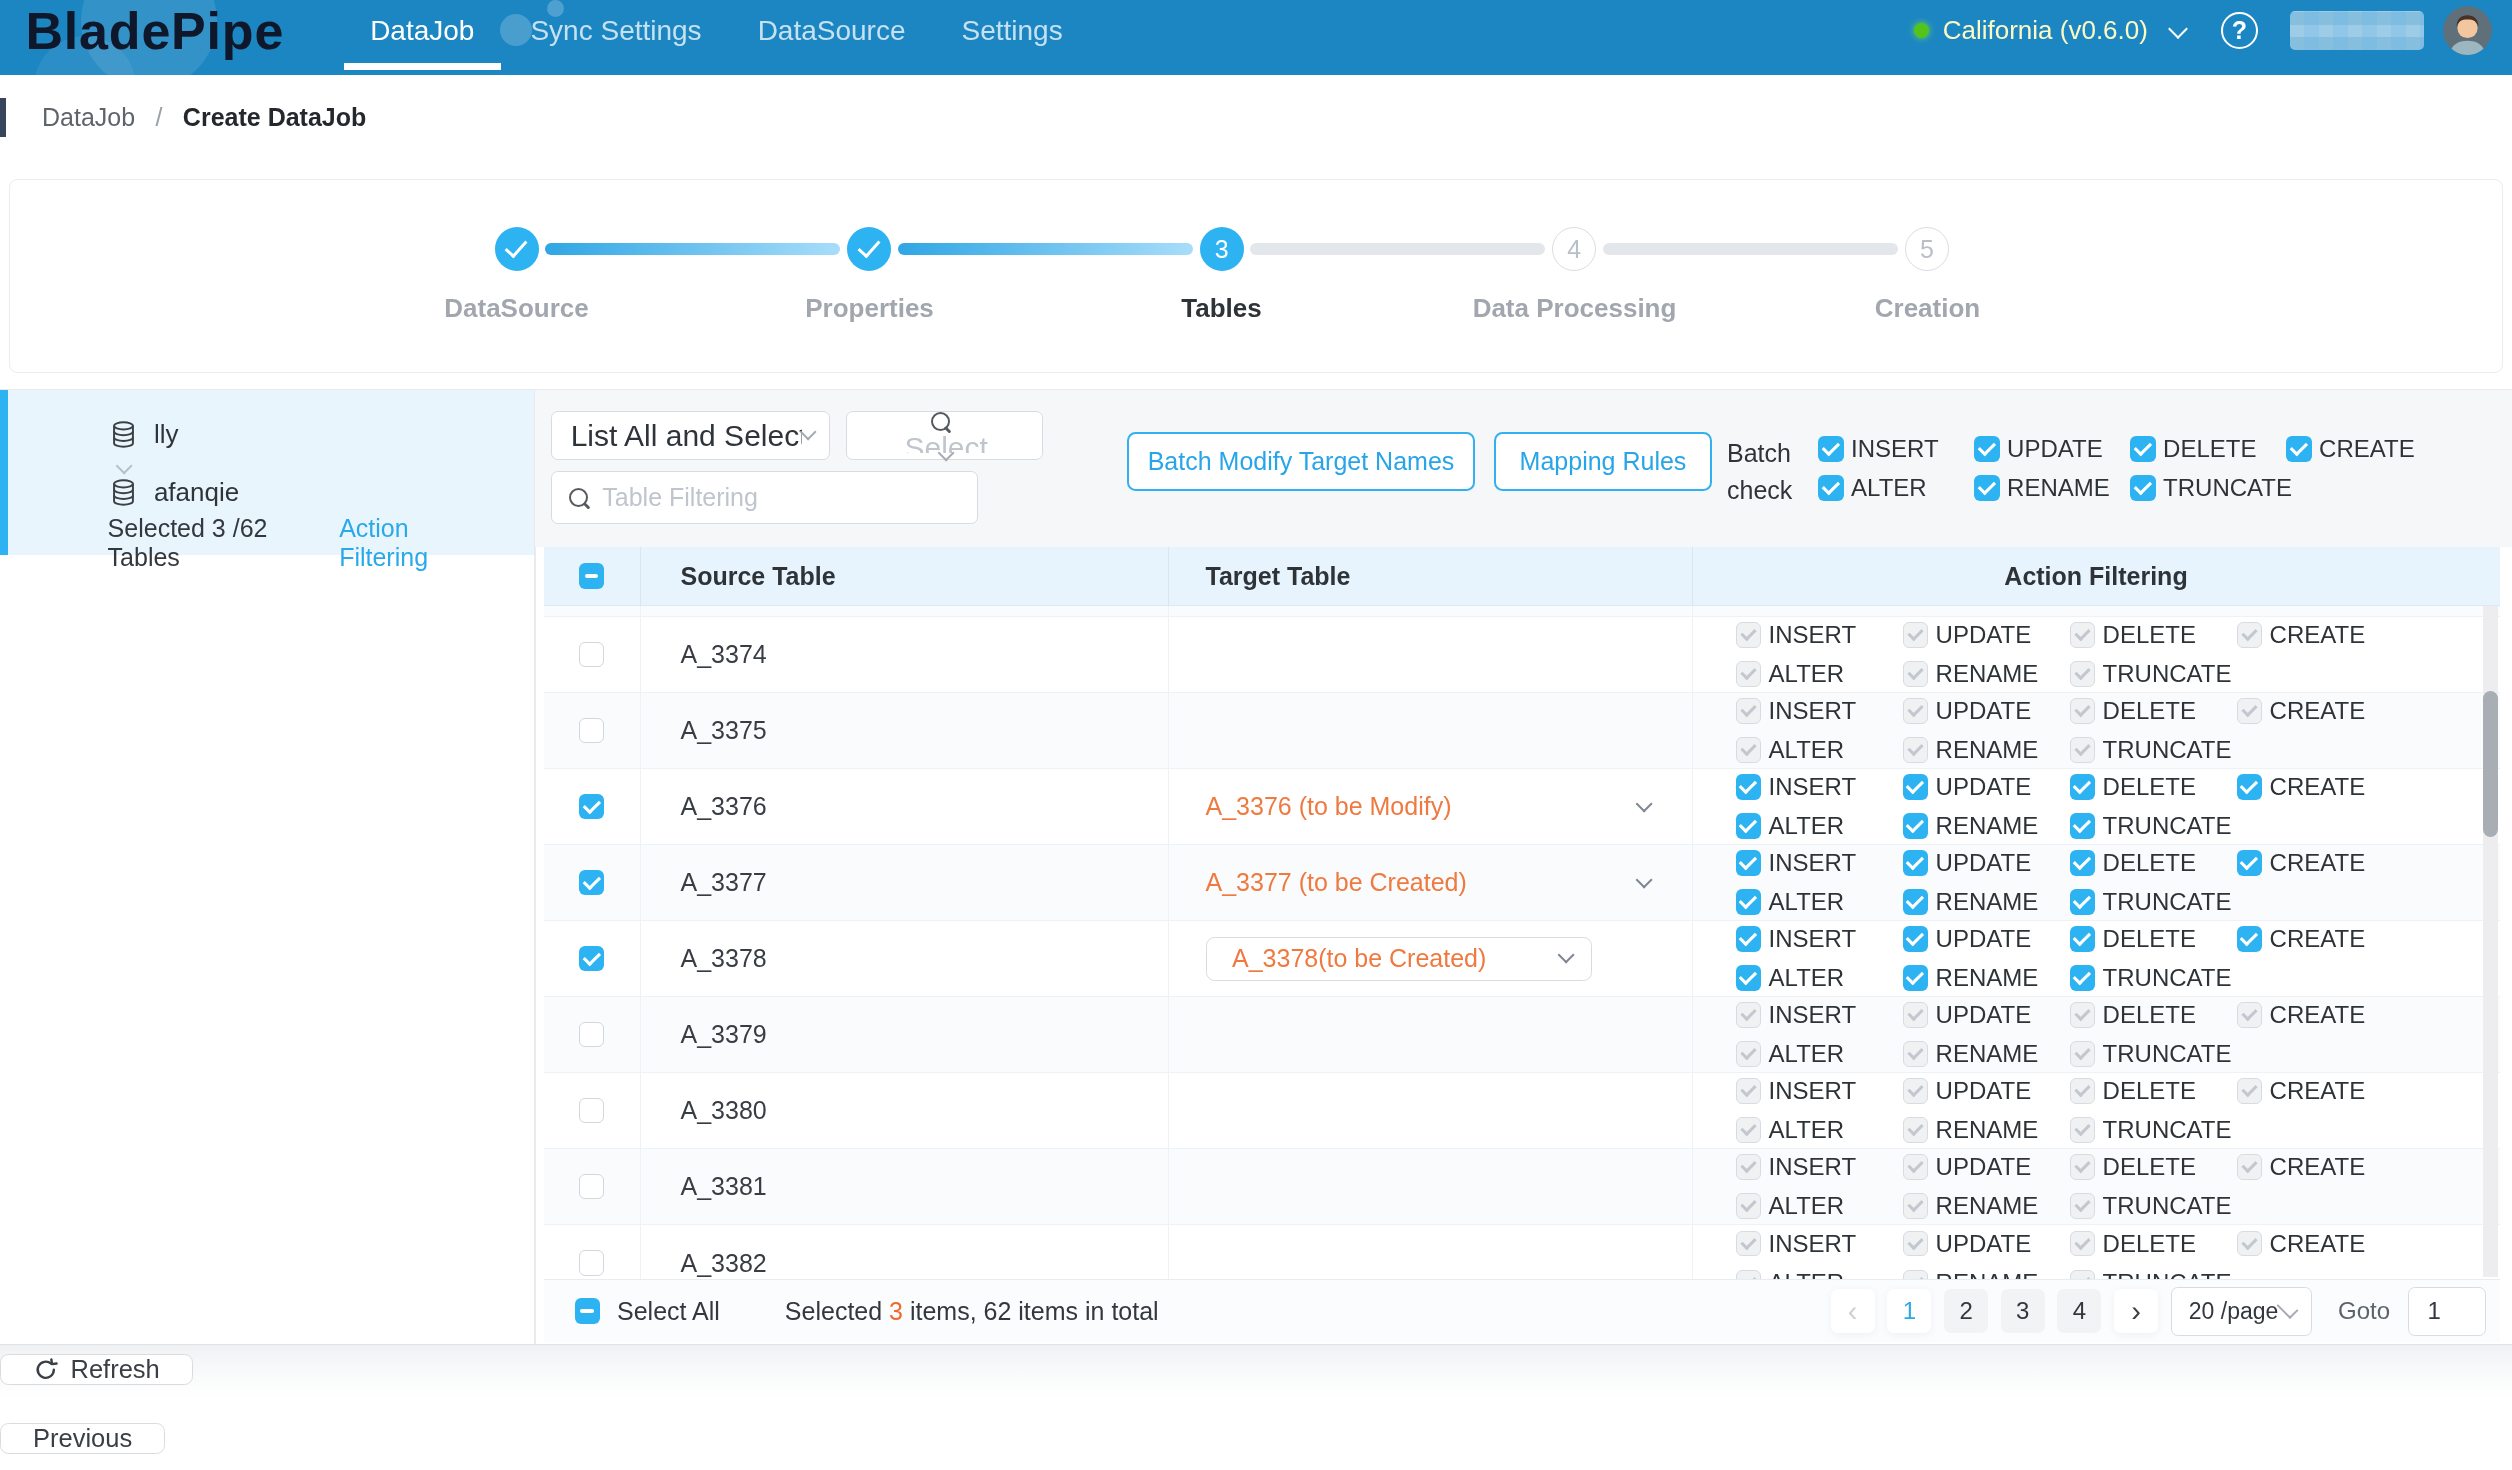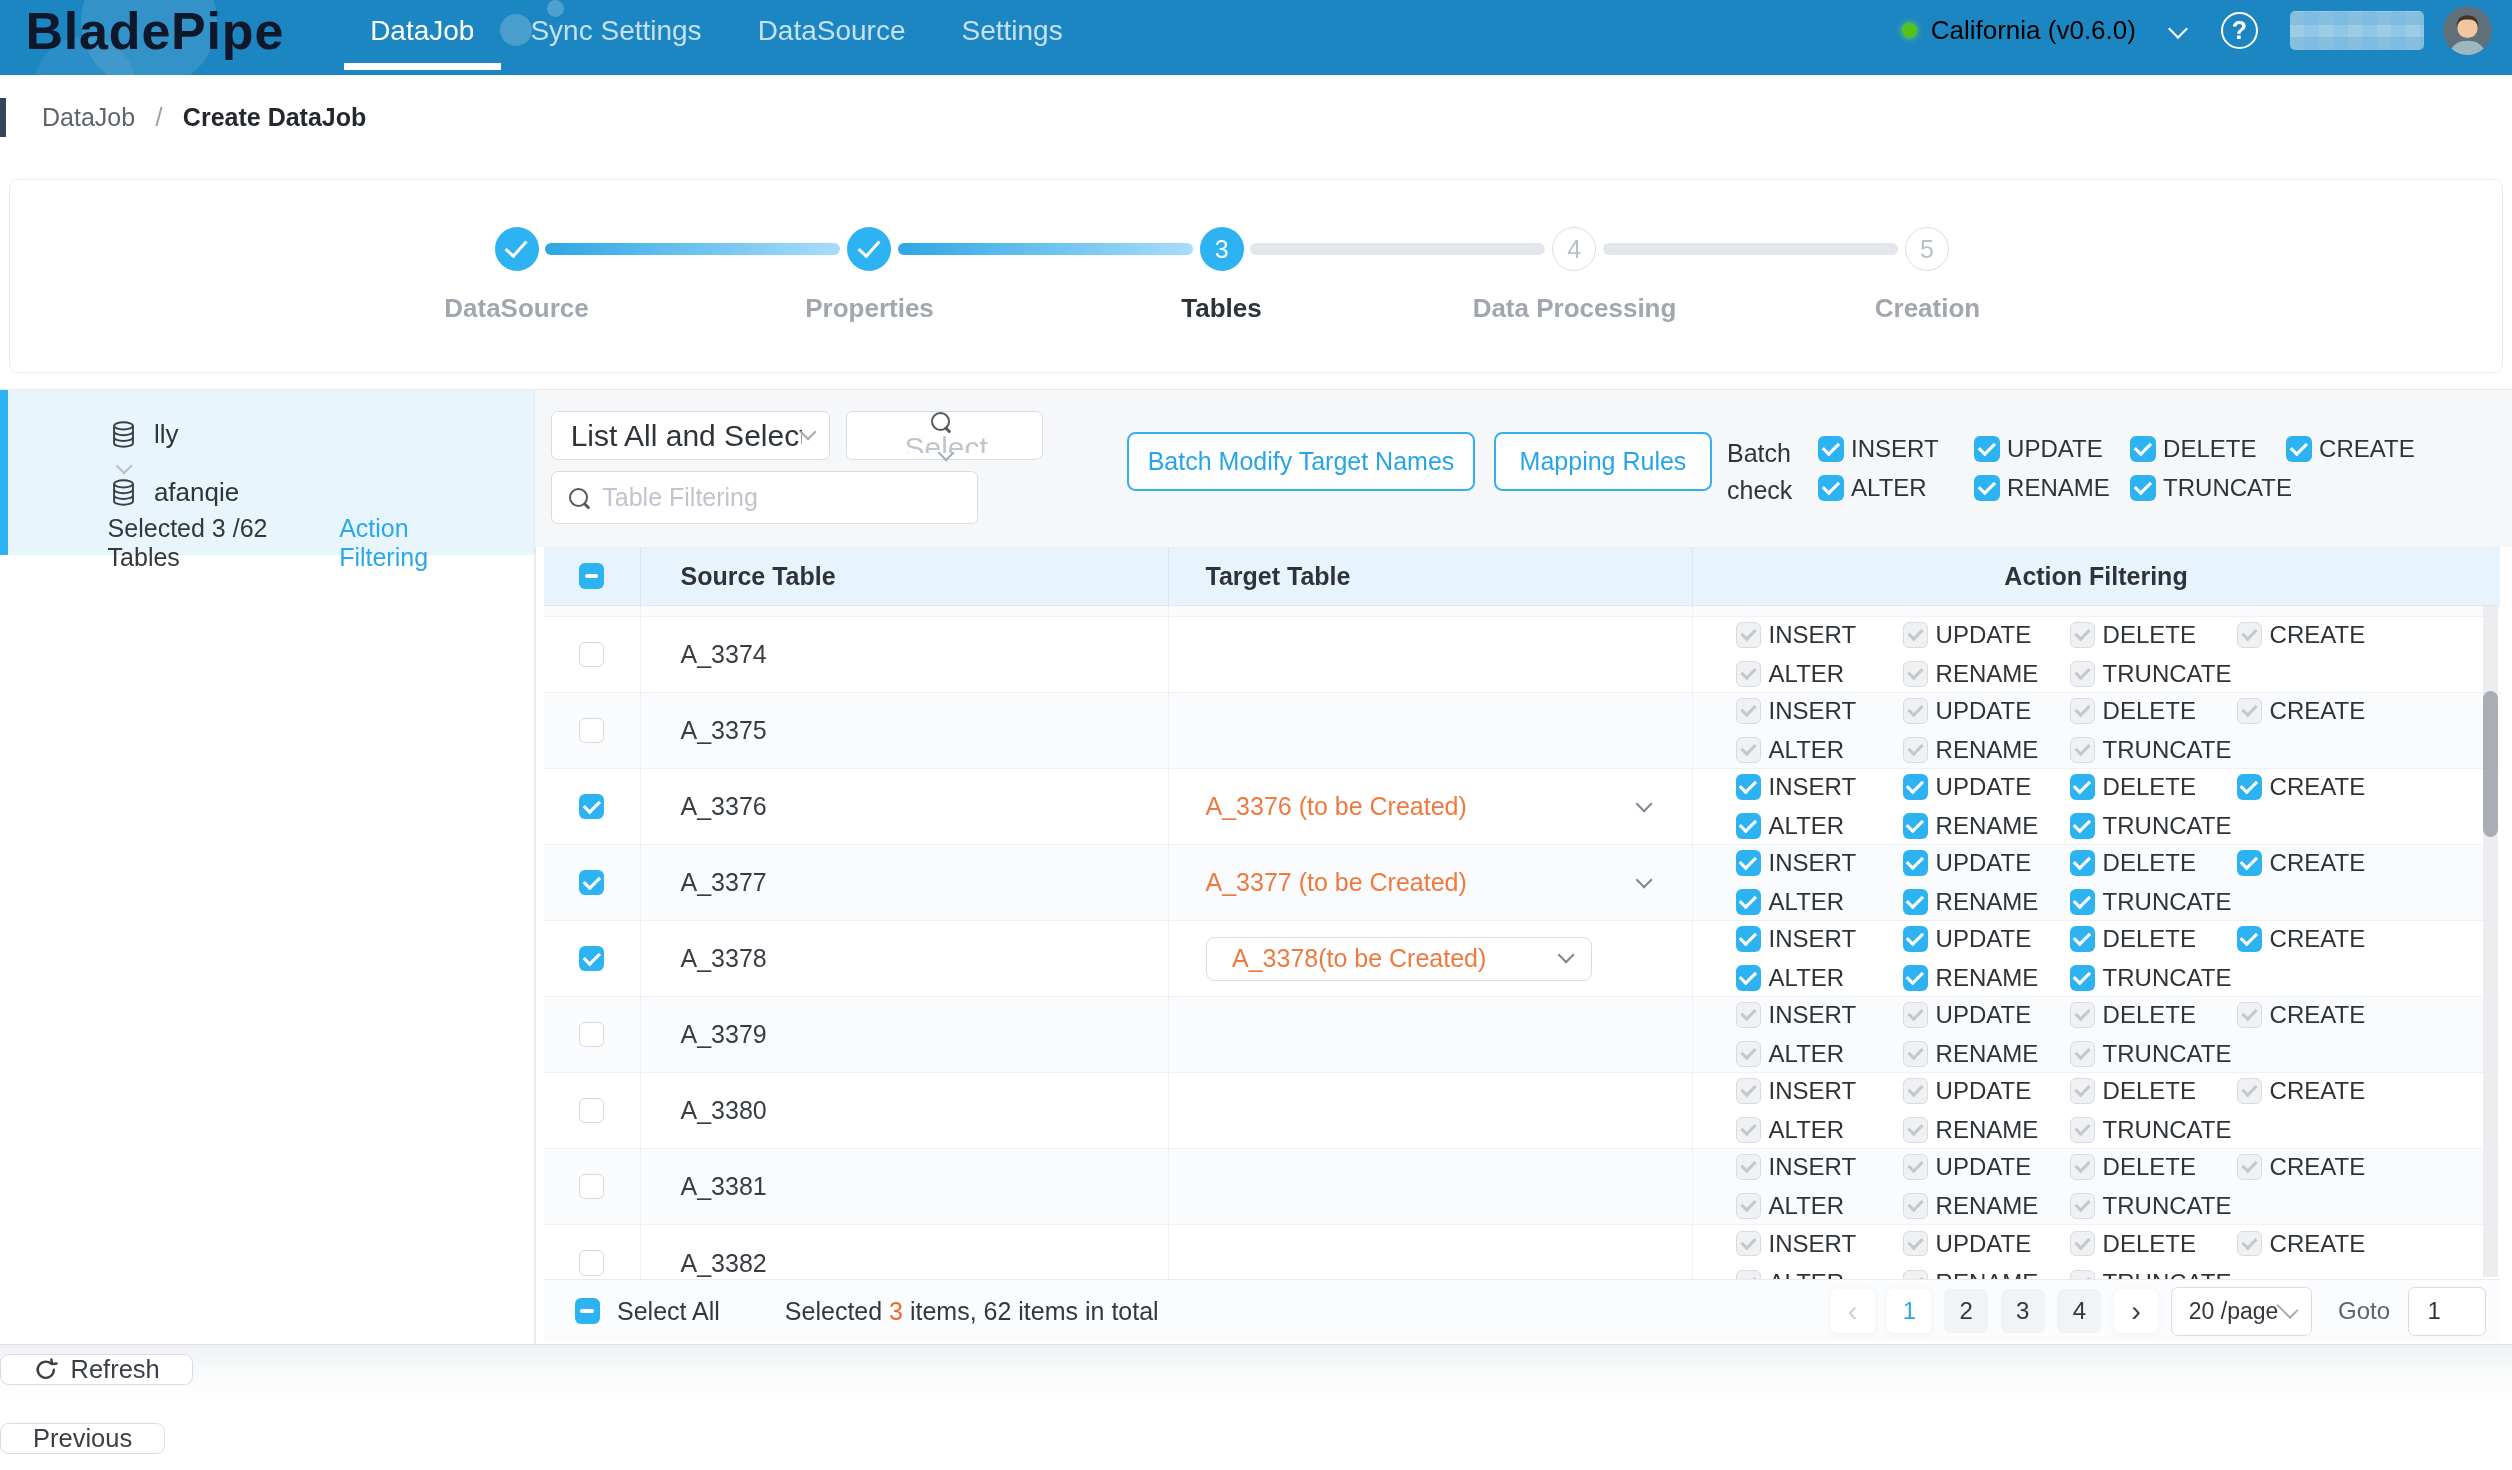--- a/index.html
+++ b/index.html
@@ -10,21 +10,21 @@
   .topnav{position:absolute;top:0;left:0;width:2512px;height:75px;background:#1c86c2;
           display:flex;align-items:center;padding:0 20.4px 13.6px 25.5px;box-sizing:border-box;overflow:hidden;}
   .bubble{position:absolute;border-radius:50%;background:rgba(255,255,255,.10);}
   .logo{font-size:52px;font-weight:bold;color:#0f172a;letter-spacing:0.8px;margin-right:58px;position:relative;z-index:2;white-space:nowrap;}
   #nav-items{display:flex;align-items:center;position:relative;z-index:2;}
   .nav-item{font-size:28px;color:rgba(255,255,255,.75);padding:0 28px;line-height:39px;position:relative;cursor:pointer;white-space:nowrap;}
   .nav-item.active{color:#fff;font-weight:500;}
   .nav-item.active::after{content:"";position:absolute;left:1.7px;right:1.7px;top:52px;height:6.8px;background:#fff;}
   .nav-right{margin-left:auto;display:flex;align-items:center;z-index:2;}
   .status-dot{width:15.3px;height:15.3px;border-radius:50%;background:#52c41a;box-shadow:0 0 7.6px rgba(120,225,70,.9);margin-right:13.6px;flex:none;}
-  .env-label{color:#000000;font-size:26px;margin-right:35px;white-space:nowrap;}
+  .env-label{color:#fef9c3;font-size:26px;margin-right:23px;white-space:nowrap;}
   .help-badge{width:37px;height:37px;border:2.5px solid #fff;border-radius:50%;color:#fff;font-size:25px;font-weight:600;
               display:flex;align-items:center;justify-content:center;margin:0 32px 0 36px;flex:none;box-sizing:border-box;}
   .redacted{width:134px;height:39px;border-radius:5.1px;margin-right:18.7px;flex:none;
      background:repeating-linear-gradient(90deg,rgba(255,255,255,.34) 0 14.4px,rgba(185,220,246,.48) 14.4px 29px),
                 repeating-linear-gradient(0deg,rgba(255,255,255,.20) 0 12.7px,rgba(205,233,252,.45) 12.7px 25.5px);}
   .avatar{width:49px;height:49px;border-radius:50%;overflow:hidden;flex:none;}
 
   
   .chev{display:inline-block;width:10.2px;height:10.2px;border-right:2.5px solid #a6abb3;border-bottom:2.5px solid #a6abb3;
         transform:rotate(45deg);flex:none;}
@@ -424,21 +424,21 @@
                   </span>
                 </div>
               </div>
             </div>
             <div class="trow">
               <div class="c-cb">
                 <span class="cb on"></span>
               </div>
               <div class="c-src">A_3376</div>
               <div class="c-tgt">
-                <span class="tgt-text">A_3376 (to be Created)</span>
+                <span class="tgt-text">A_3376 (to be Modify)</span>
                 <span class="chev dark tgt-chev"></span>
               </div>
               <div class="c-act">
                 <div class="agrid">
                   <span class="aitem">
                     <span class="cb on"></span>
                     <span class="albl">INSERT</span>
                   </span>
                   <span class="aitem">
                     <span class="cb on"></span>

